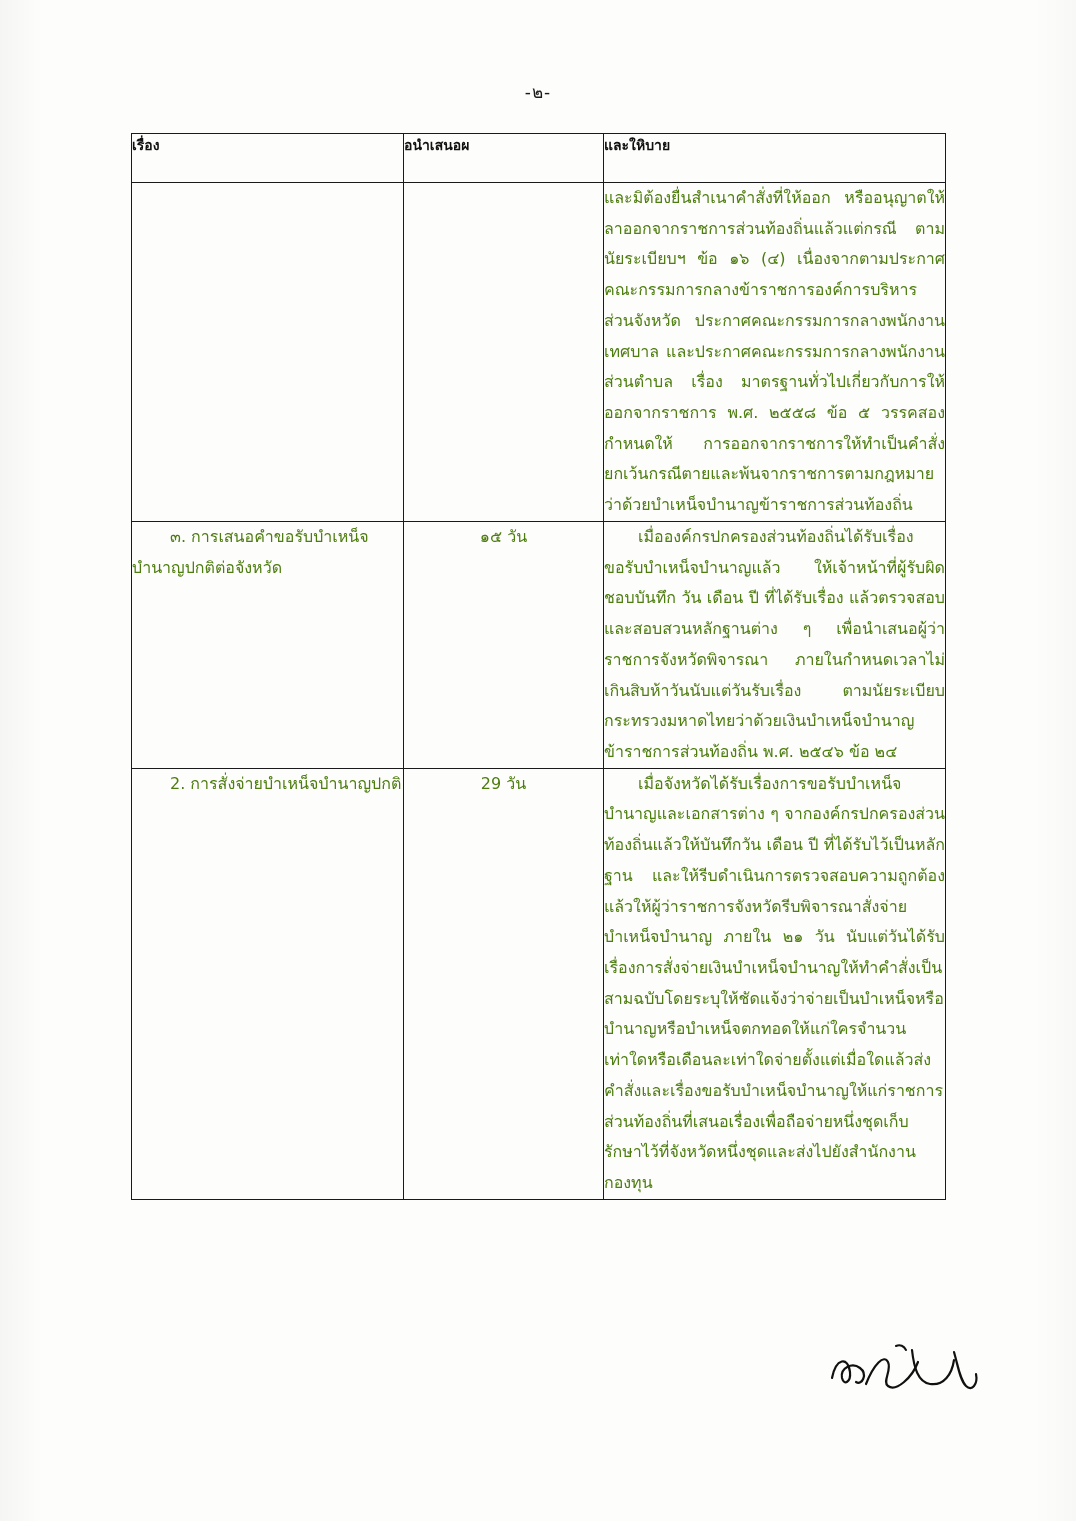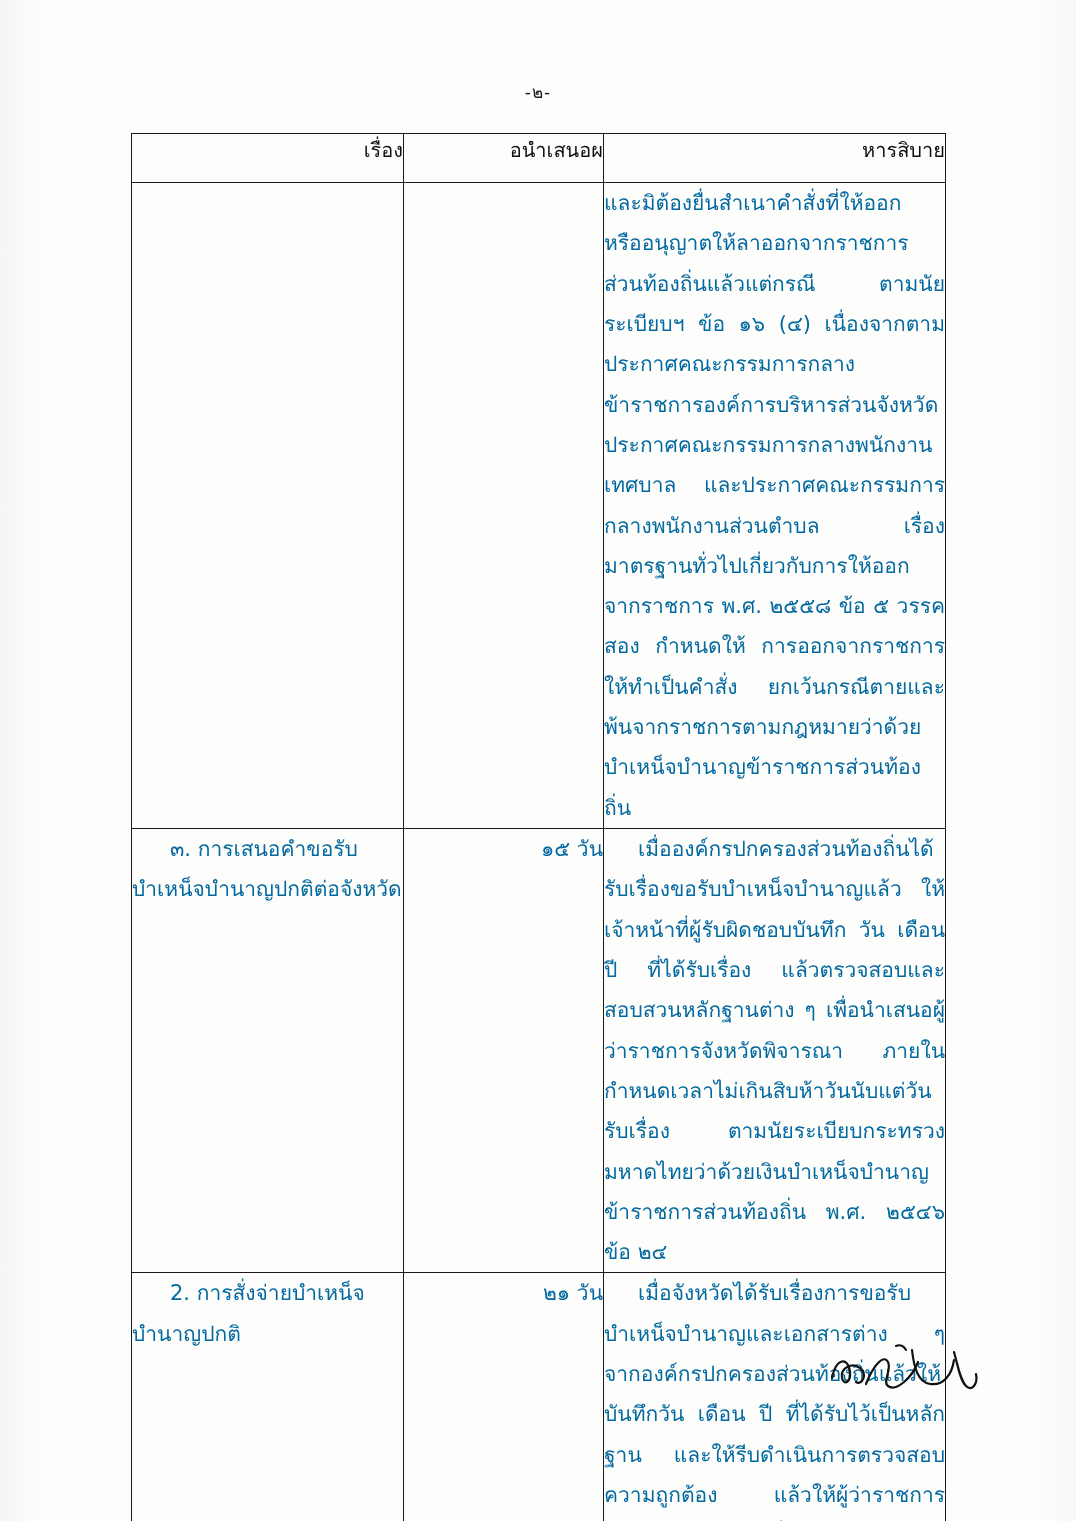--- a/index.html
+++ b/index.html
@@ -42,43 +42,43 @@
     border-collapse: collapse;
     table-layout: fixed;
   }
   table.doc-table td, table.doc-table th {
     border: 1.6px solid #1a1a1a;
     vertical-align: top;
     padding: 0;
   }
   thead th {
     height: 48px;
-    font-weight: normal;
-    font-size: 20px;
-    text-align: right;
+    font-weight: bold;
+    font-size: 14px;
+    text-align: left;
     vertical-align: middle;
     padding: 8px 0 10px 0;
   }
   .col-topic { width: 272px; }
   .col-time  { width: 200px; }
   .col-desc  { width: 342px; }
 
   td.topic, td.time, td.desc {
-    font-size: 21px;
+    font-size: 16px;
     line-height: 1.92;
-    color: #0369a1;
+    color: #4d7c0f;
   }
   td.topic {
     padding: 10px 12px 14px 14px;
     text-align: left;
   }
   td.topic .ind { text-indent: 38px; display: block; }
   td.time {
     padding: 10px 0 14px 0;
-    text-align: right;
+    text-align: center;
   }
   td.desc {
     padding: 10px 14px 14px 16px;
     text-align: justify;
     text-justify: inter-word;
   }
   td.desc p {
     margin: 0;
   }
   td.desc p.first {
@@ -103,21 +103,21 @@
   <table class="doc-table">
     <colgroup>
       <col class="col-topic">
       <col class="col-time">
       <col class="col-desc">
     </colgroup>
     <thead>
       <tr>
         <th>เรื่อง</th>
         <th>อนำเสนอผ</th>
-        <th>หารสิบาย</th>
+        <th>และใหิบาย</th>
       </tr>
     </thead>
     <tbody>
       <tr>
         <td class="topic">
           <span class="ind"></span>
         </td>
         <td class="time"></td>
         <td class="desc">
           <p>และมิต้องยื่นสำเนาคำสั่งที่ให้ออก หรืออนุญาตให้ลาออกจากราชการส่วนท้องถิ่นแล้วแต่กรณี ตามนัยระเบียบฯ ข้อ ๑๖ (๔) เนื่องจากตามประกาศคณะกรรมการกลางข้าราชการองค์การบริหารส่วนจังหวัด ประกาศคณะกรรมการกลางพนักงานเทศบาล และประกาศคณะกรรมการกลางพนักงานส่วนตำบล เรื่อง มาตรฐานทั่วไปเกี่ยวกับการให้ออกจากราชการ พ.ศ. ๒๕๕๘ ข้อ ๕ วรรคสอง กำหนดให้ การออกจากราชการให้ทำเป็นคำสั่ง ยกเว้นกรณีตายและพ้นจากราชการตามกฎหมายว่าด้วยบำเหน็จบำนาญข้าราชการส่วนท้องถิ่น</p>
@@ -129,21 +129,21 @@
         </td>
         <td class="time">๑๕ วัน</td>
         <td class="desc">
           <p class="first">เมื่อองค์กรปกครองส่วนท้องถิ่นได้รับเรื่องขอรับบำเหน็จบำนาญแล้ว ให้เจ้าหน้าที่ผู้รับผิดชอบบันทึก วัน เดือน ปี ที่ได้รับเรื่อง แล้วตรวจสอบและสอบสวนหลักฐานต่าง ๆ เพื่อนำเสนอผู้ว่าราชการจังหวัดพิจารณา ภายในกำหนดเวลาไม่เกินสิบห้าวันนับแต่วันรับเรื่อง ตามนัยระเบียบกระทรวงมหาดไทยว่าด้วยเงินบำเหน็จบำนาญข้าราชการส่วนท้องถิ่น พ.ศ. ๒๕๔๖ ข้อ ๒๔</p>
         </td>
       </tr>
       <tr>
         <td class="topic">
           <span class="ind">2. การสั่งจ่ายบำเหน็จบำนาญปกติ</span>
         </td>
-        <td class="time">๒๑ วัน</td>
+        <td class="time">29 วัน</td>
         <td class="desc">
           <p class="first">เมื่อจังหวัดได้รับเรื่องการขอรับบำเหน็จบำนาญและเอกสารต่าง ๆ จากองค์กรปกครองส่วนท้องถิ่นแล้วให้บันทึกวัน เดือน ปี ที่ได้รับไว้เป็นหลักฐาน และให้รีบดำเนินการตรวจสอบความถูกต้อง แล้วให้ผู้ว่าราชการจังหวัดรีบพิจารณาสั่งจ่ายบำเหน็จบำนาญ ภายใน ๒๑ วัน นับแต่วันได้รับเรื่องการสั่งจ่ายเงินบำเหน็จบำนาญให้ทำคำสั่งเป็นสามฉบับโดยระบุให้ชัดแจ้งว่าจ่ายเป็นบำเหน็จหรือบำนาญหรือบำเหน็จตกทอดให้แก่ใครจำนวนเท่าใดหรือเดือนละเท่าใดจ่ายตั้งแต่เมื่อใดแล้วส่งคำสั่งและเรื่องขอรับบำเหน็จบำนาญให้แก่ราชการส่วนท้องถิ่นที่เสนอเรื่องเพื่อถือจ่ายหนึ่งชุดเก็บรักษาไว้ที่จังหวัดหนึ่งชุดและส่งไปยังสำนักงานกองทุน</p>
         </td>
       </tr>
     </tbody>
   </table>
 
   <div class="signature">
     <svg width="160" height="70" viewBox="0 0 160 70" fill="none" xmlns="http://www.w3.org/2000/svg">
       <path d="M6 40 C10 20, 22 18, 24 34 C25 44, 18 48, 16 40 C14 30, 26 24, 34 30 C42 36, 36 48, 30 44" stroke="#111" stroke-width="2.2" stroke-linecap="round" fill="none"></path>

